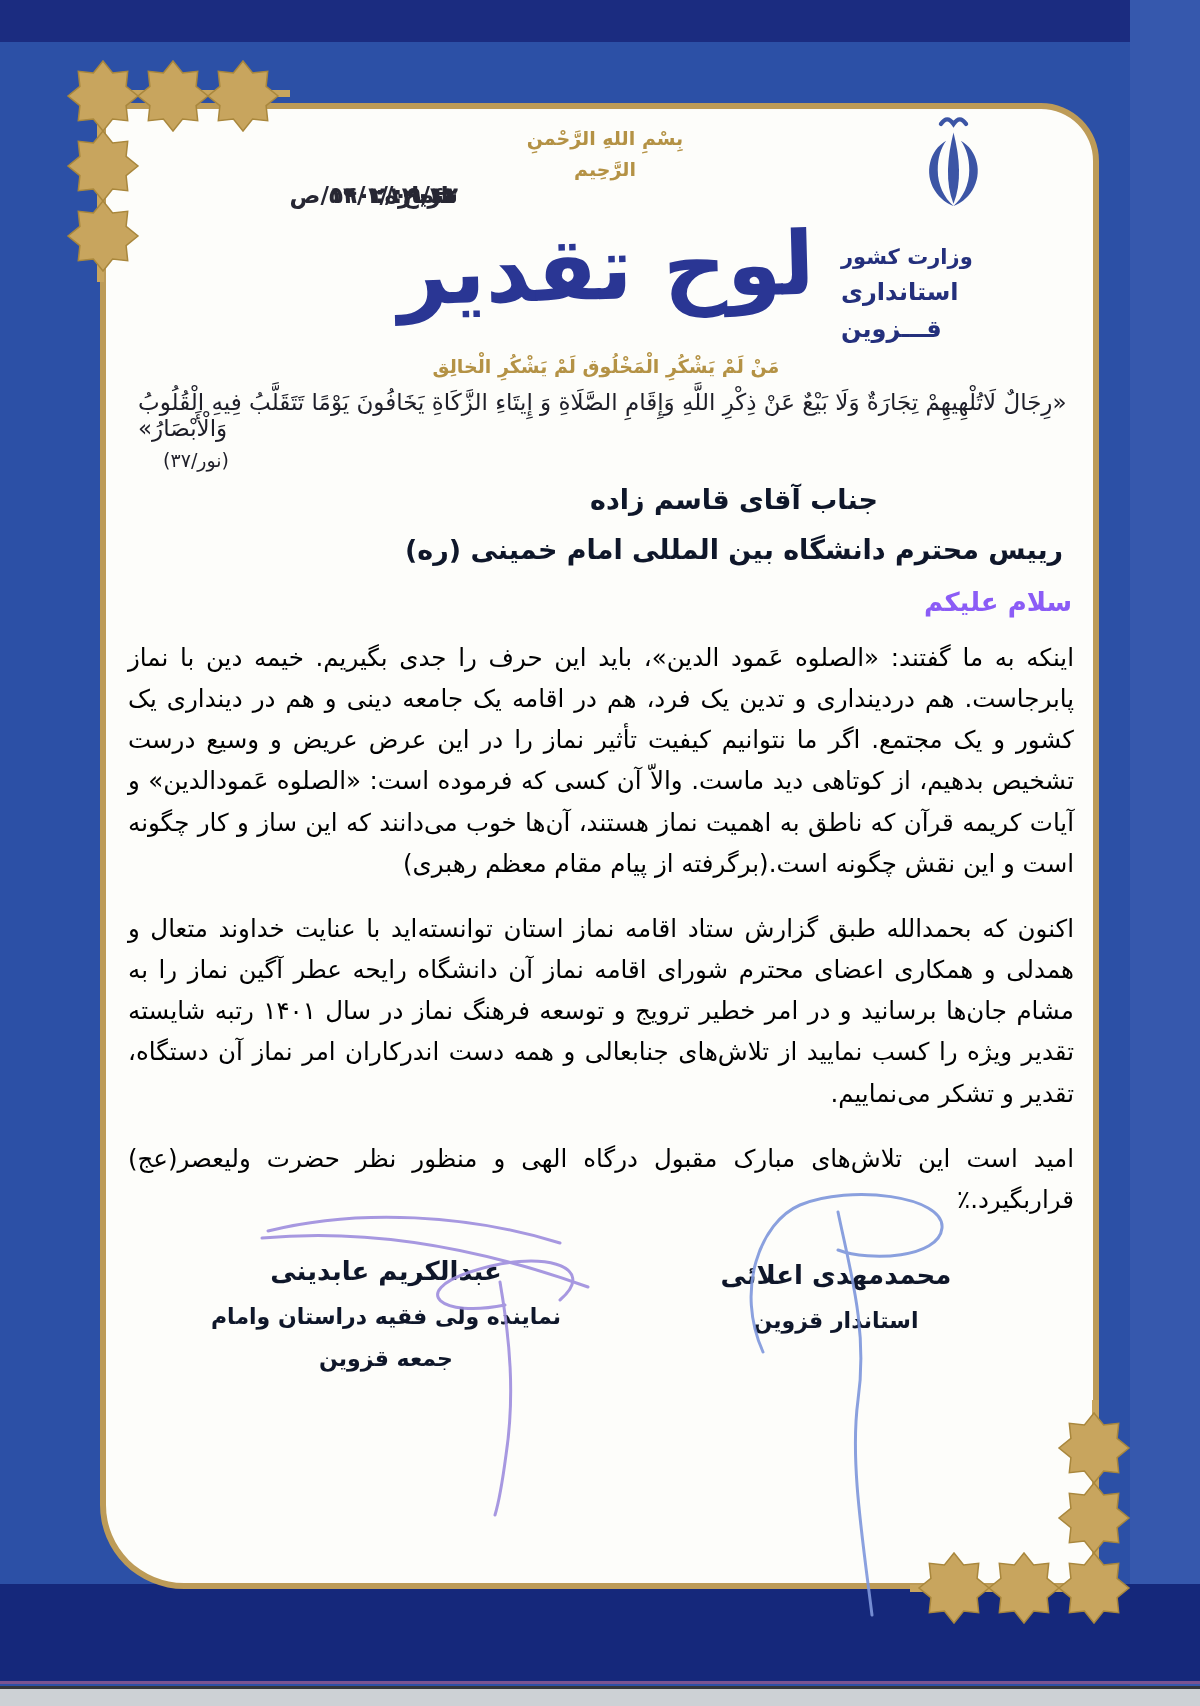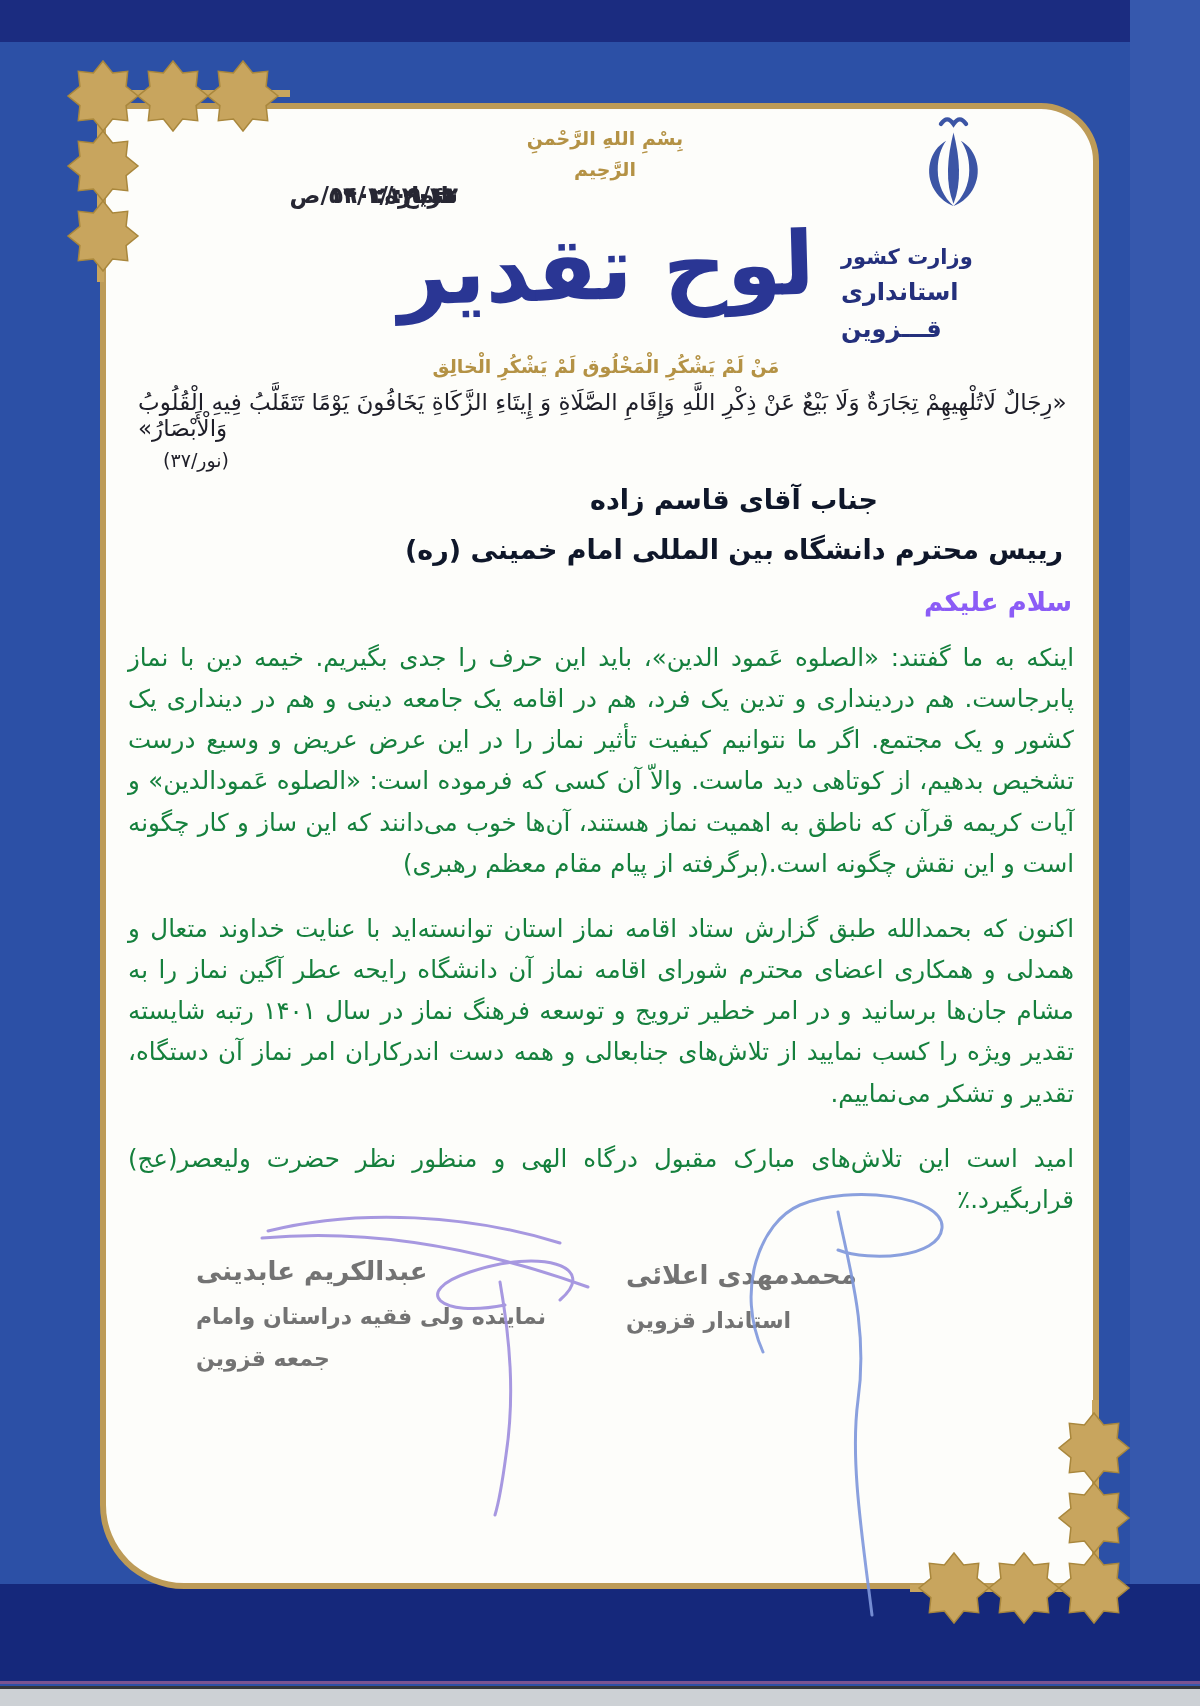--- a/index.html
+++ b/index.html
@@ -45,26 +45,26 @@
              font-size:19px;font-weight:500;}
 
   .recipient{left:290px;top:366px;width:676px;text-align:center;color:#0f172a;
              line-height:1.85;}
   .recipient .name{position:static;display:block;font-size:27px;font-weight:700;}
   .recipient .rtitle{position:static;display:block;font-size:27px;font-weight:700;}
 
   .greeting{left:560px;top:478px;width:406px;text-align:right;font-size:26px;
             font-weight:600;color:#8b5cf6;}
 
-  .body-text{left:22px;top:528px;width:946px;color:#15803d;font-size:24.5px;
+  .body-text{left:22px;top:528px;width:946px;color:#000000;font-size:24.5px;
              line-height:1.68;text-align:justify;}
   .body-text p{position:static;margin:0 0 24px 0;}
   .body-text p.last{margin-bottom:0;}
 
-  .sig{text-align:left;color:#737373;line-height:1.9;}
+  .sig{text-align:center;color:#0f172a;line-height:1.9;}
   .sig .name{position:static;display:block;font-size:26px;font-weight:700;}
   .sig .stitle{position:static;display:block;font-size:22px;font-weight:700;}
   .sig-right{left:520px;top:1142px;width:420px;}
   .sig-left{left:90px;top:1138px;width:380px;}
 
   .overlay{position:absolute;left:0;top:0;width:1200px;height:1706px;pointer-events:none;}
 </style>
 </head>
 <body>
 

